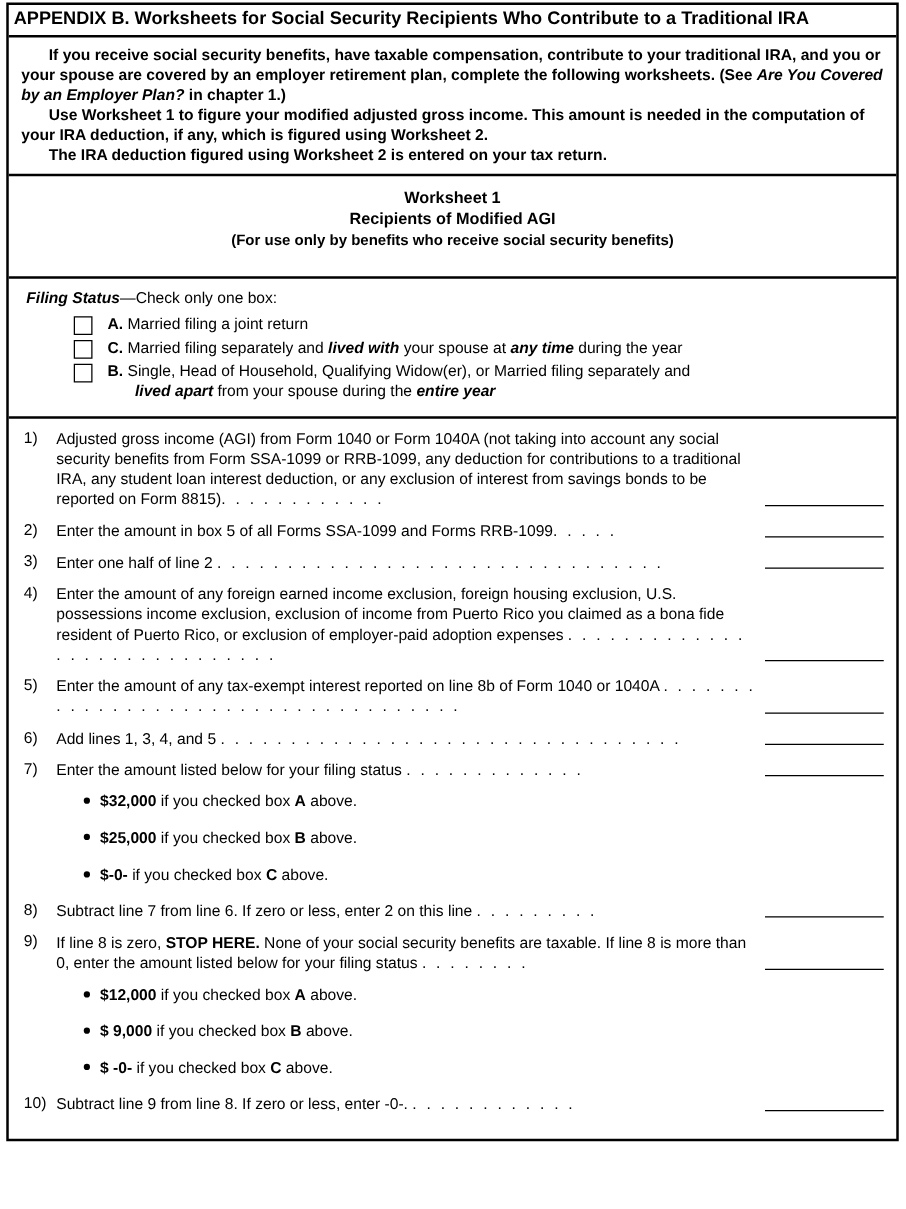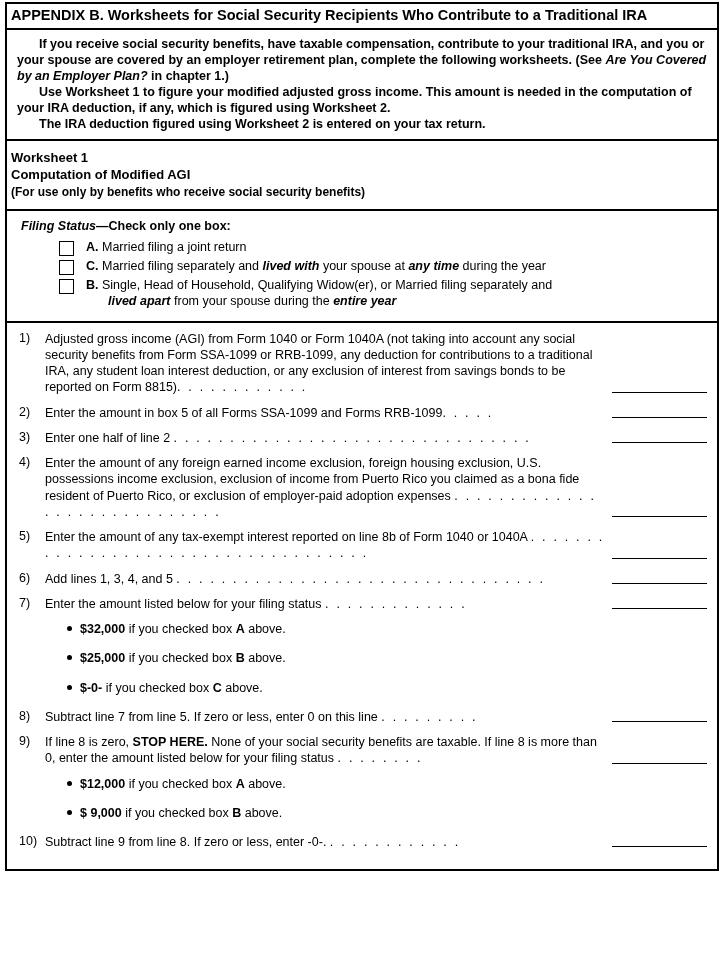--- a/index.html
+++ b/index.html
@@ -40,44 +40,44 @@
     line-height: 1.28;
     border-bottom: 2px solid #000;
   }
   .intro p {
     margin: 0;
     text-indent: 22px;
     font-weight: bold;
   }
   .ws-header {
     border-bottom: 2px solid #000;
-    text-align: left;
+    text-align: center;
     font-weight: bold;
     font-size: 13px;
-    padding: 8px 4px 9px 4px;
+    padding: 8px 4px 21px 4px;
     line-height: 1.35;
   }
   .ws-header .line3 {
     font-size: 12px;
   }
   .filing-status {
     border-bottom: 2px solid #000;
     padding: 7px 10px 9px 14px;
     font-size: 12.5px;
     line-height: 1.3;
   }
   .fs-title {
     font-style: italic;
     font-weight: bold;
     font-size: 12.5px;
     margin-bottom: 5px;
   }
   .fs-title .plain {
     font-style: normal;
-    font-weight: bold;
+    font-weight: normal;
   }
   .fs-row {
     display: flex;
     align-items: flex-start;
     margin-bottom: 2px;
     margin-left: 38px;
   }
   .checkbox {
     width: 13px;
     height: 13px;
@@ -155,21 +155,21 @@
     <div class="appendix-title">APPENDIX B. Worksheets for Social Security Recipients Who Contribute to a Traditional IRA</div>
 
     <div class="intro">
       <p><span>If you receive social security benefits, have taxable compensation, contribute to your traditional IRA, and you or your spouse are covered by an employer retirement plan, complete the following worksheets.</span> <span>(See </span><i>Are You Covered by an Employer Plan?</i><span> in chapter 1.)</span></p>
       <p>Use Worksheet 1 to figure your modified adjusted gross income. This amount is needed in the computation of your IRA deduction, if any, which is figured using Worksheet 2.</p>
       <p>The IRA deduction figured using Worksheet 2 is entered on your tax return.</p>
     </div>
 
     <div class="ws-header">
       <div>Worksheet 1</div>
-      <div>Computation of Modified AGI</div>
+      <div>Recipients of Modified AGI</div>
       <div class="line3">(For use only by benefits who receive social security benefits)</div>
     </div>
 
     <div class="filing-status">
       <div class="fs-title"><span>Filing Status</span><span class="plain">—Check only one box:</span></div>
 
       <div class="fs-row">
         <span class="checkbox"></span>
         <span class="fs-text"><b>A.</b><span> Married filing a joint return</span></span>
       </div>
@@ -239,40 +239,44 @@
         <span class="bullet-txt"><span class="dot"></span><b>$25,000</b><span> if you checked box </span><b>B</b><span> above.</span></span>
       </div>
 
       <div class="bullet-row">
         <span class="num"></span>
         <span class="bullet-txt"><span class="dot"></span><b>$-0-</b><span> if you checked box </span><b>C</b><span> above.</span></span>
       </div>
 
       <div class="line-row">
         <span class="num">8)</span>
-        <span class="txt"><span>Subtract line 7 from line 5. If zero or less, enter 0 on this line</span> <span class="dots">. . . . . . . . .</span></span>
+        <span class="txt"><span>Subtract line 7 from line 6. If zero or less, enter 2 on this line</span> <span class="dots">. . . . . . . . .</span></span>
         <span class="blank"></span>
       </div>
 
       <div class="line-row">
         <span class="num">9)</span>
         <span class="txt"><span>If line 8 is zero, </span><b>STOP HERE.</b><span> None of your social security benefits are taxable. If line 8 is more than 0, enter the amount listed below for your filing status</span> <span class="dots">. . . . . . . .</span></span>
         <span class="blank"></span>
       </div>
 
       <div class="bullet-row">
         <span class="num"></span>
         <span class="bullet-txt"><span class="dot"></span><b>$12,000</b><span> if you checked box </span><b>A</b><span> above.</span></span>
       </div>
 
       <div class="bullet-row">
         <span class="num"></span>
         <span class="bullet-txt"><span class="dot"></span><b>$  9,000</b><span> if you checked box </span><b>B</b><span> above.</span></span>
       </div>
 
+      <div class="bullet-row">
+        <span class="num"></span>
+        <span class="bullet-txt"><span class="dot"></span><b>$  -0-</b><span> if you checked box </span><b>C</b><span> above.</span></span>
+      </div>
 
       <div class="line-row">
         <span class="num">10)</span>
         <span class="txt"><span>Subtract line 9 from line 8. If zero or less, enter -0-.</span> <span class="dots">. . . . . . . . . . . .</span></span>
         <span class="blank"></span>
       </div>
 
     </div>
   </div>
 </div>

